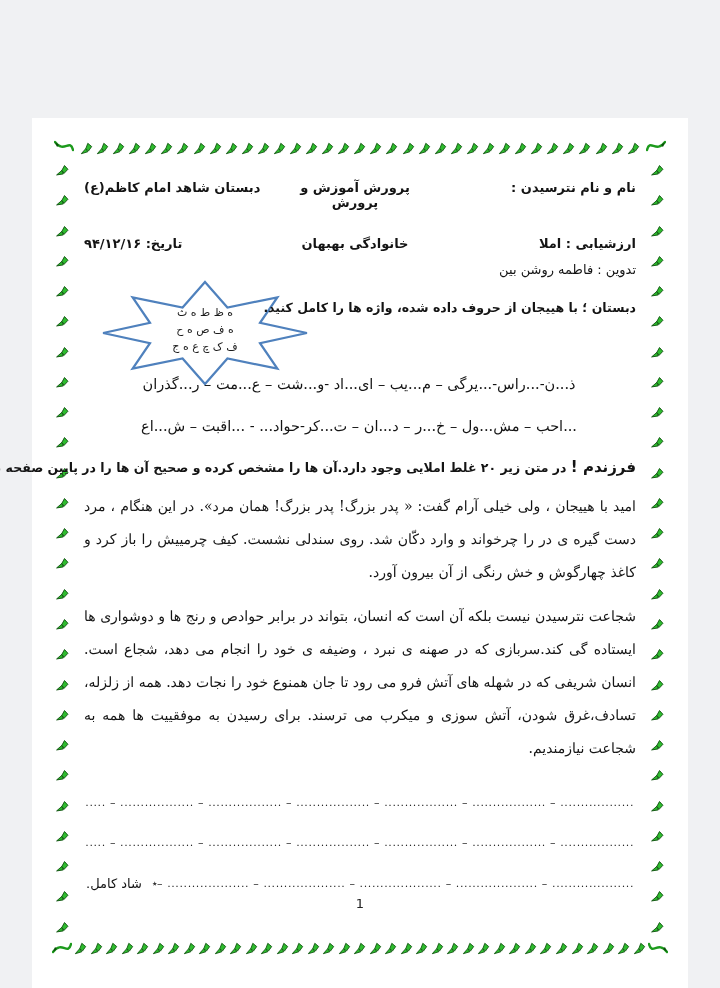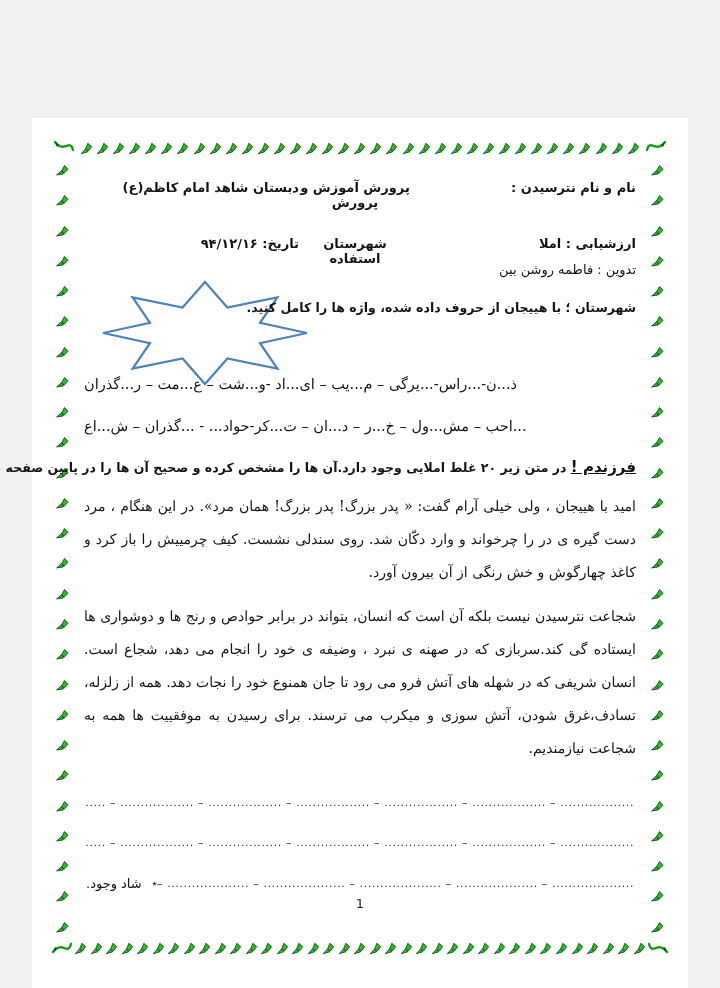--- a/index.html
+++ b/index.html
@@ -32,46 +32,46 @@
   .content{
     position:absolute;left:52px;right:52px;top:56px;bottom:10px;
     direction:rtl;color:#141414;
   }
   .hdr{
     display:grid;grid-template-columns:225px 1fr 215px;row-gap:26px;
     font-weight:bold;font-size:13px;padding-top:6px;
   }
   .hdr .c1{text-align:right;}
   .hdr .c2{text-align:center;}
-  .hdr .c3{text-align:right;}
+  .hdr .c3{text-align:left;}
   .author{position:absolute;top:88px;right:0;font-weight:normal;font-size:13px;}
 
   .ex1-star{position:absolute;left:14px;top:106px;width:214px;height:106px;}
   .ex1-star svg{position:absolute;left:0;top:0;}
   .star-letters{
     position:absolute;left:0;right:0;top:24px;text-align:center;
     font-size:11px;line-height:17px;color:#1b1b1b;
     letter-spacing:9px;direction:rtl;
   }
   .ex1-prompt{
     position:absolute;top:126px;right:0;left:228px;
     font-weight:bold;font-size:12.5px;white-space:nowrap;text-align:right;
   }
   .words-line{
     position:absolute;right:2px;left:0;
-    font-family:"DejaVu Serif",serif;font-size:14.5px;text-align:left;white-space:nowrap;
+    font-family:"DejaVu Serif",serif;font-size:14.5px;text-align:center;white-space:nowrap;
   }
   .words-1{top:202px;}
   .words-2{top:244px;}
 
   .ex2-prompt{
     position:absolute;top:284px;right:0;left:0;
     font-weight:bold;font-size:12.5px;text-align:right;white-space:nowrap;
   }
-  .ex2-prompt .lead{font-size:15px;text-decoration:underline;}
+  .ex2-prompt .lead{font-size:15px;}
 
   .body-text{
     position:absolute;top:316px;right:0;left:0;
     font-family:"DejaVu Serif",serif;font-size:14px;line-height:33px;
     text-align:justify;
   }
   .body-text p{margin:0 0 11px 0;}
   .body-text p.indent{text-indent:26px;}
 
   .ans-row{
@@ -869,45 +869,50 @@
       </svg>
     </div>
 
   <div class="content">
 
     <div class="hdr">
       <div class="c1">نام و نام نترسیدن :</div>
       <div class="c2">پرورش آموزش و پرورش</div>
       <div class="c3">دبستان شاهد امام کاظم(ع)</div>
       <div class="c1">ارزشیابی : املا</div>
-      <div class="c2">شهرستان استفاده</div>
+      <div class="c2">خانوادگی بهبهان</div>
       <div class="c3">تاریخ: ۹۴/۱۲/۱۶</div>
     </div>
     <div class="author">تدوین : فاطمه روشن بین</div>
 
     <div class="ex1-star">
       <svg width="214" height="106" viewBox="0 0 210 104">
         <polygon points="105,2 127,27 176,17 159,42 205,52 159,62 176,87 127,77 105,102 83,77 34,87 51,62 5,52 51,42 34,17 83,27" fill="none" stroke="#4f81bd" stroke-width="2.2" stroke-linejoin="miter"></polygon>
       </svg>
+      <div class="star-letters">
+        <div>ه ظ ط ه ث</div>
+        <div>ه ف ص ه ح</div>
+        <div>ف ک چ ع ه ج</div>
+      </div>
     </div>
-    <div class="ex1-prompt"><span>شهرستان ؛</span><span> با هییجان از حروف داده شده، واژه ها را کامل کنید.</span></div>
+    <div class="ex1-prompt"><span>دبستان ؛</span><span> با هییجان از حروف داده شده، واژه ها را کامل کنید.</span></div>
 
     <div class="words-line words-1">ذ...ن-...راس-...یرگی – م...یب – ای...اد -و...شت – ع...مت – ر...گذران</div>
-    <div class="words-line words-2">...احب – مش...ول – خ...ر – د...ان – ت...کر-حواد... - ...گذران – ش...اع</div>
+    <div class="words-line words-2">...احب – مش...ول – خ...ر – د...ان – ت...کر-حواد... - ...اقبت – ش...اع</div>
 
     <div class="ex2-prompt"><span class="lead">فرزندم !</span><span> در متن زیر ۲۰ غلط املایی وجود دارد.آن ها را مشخص کرده و صحیح آن ها را در پایین صفحه بنویس.</span></div>
 
     <div class="body-text">
       <p>امید با هییجان ، ولی خیلی آرام گفت: « پدر بزرگ! پدر بزرگ! همان مرد». در این هنگام ، مرد دست گیره ی در را چرخواند و وارد دکّان شد. روی سندلی نشست. کیف چرمییش را باز کرد و کاغذ چهارگوش و خش رنگی از آن بیرون آورد.</p>
       <p>شجاعت نترسیدن نیست بلکه آن است که انسان، بتواند در برابر حوادص و رنج ها و دوشواری ها ایستاده گی کند.سربازی که در صهنه ی نبرد ، وضیفه ی خود را انجام می دهد، شجاع است. انسان شریفی که در شهله های آتش فرو می رود تا جان همنوع خود را نجات دهد. همه از زلزله، تسادف،غرق شودن، آتش سوزی و میکرب می ترسند. برای رسیدن به موفقییت ها همه به شجاعت نیازمندیم.</p>
     </div>
 
     <div class="ans-row ans-1">.................. – .................. – .................. – .................. – .................. – .................. – ..................</div>
     <div class="ans-row ans-2">.................. – .................. – .................. – .................. – .................. – .................. – ..................</div>
     <div class="ans-row ans-3">
       <span class="dots">.................... – .................... – .................... – .................... – .................... – ....................</span>
       <span class="star-sym">٭</span>
-      <span class="closing">شاد وجود.</span>
+      <span class="closing">شاد کامل.</span>
     </div>
 
     <div class="page-num">1</div>
   </div>
 </div>
 
 </body></html>

